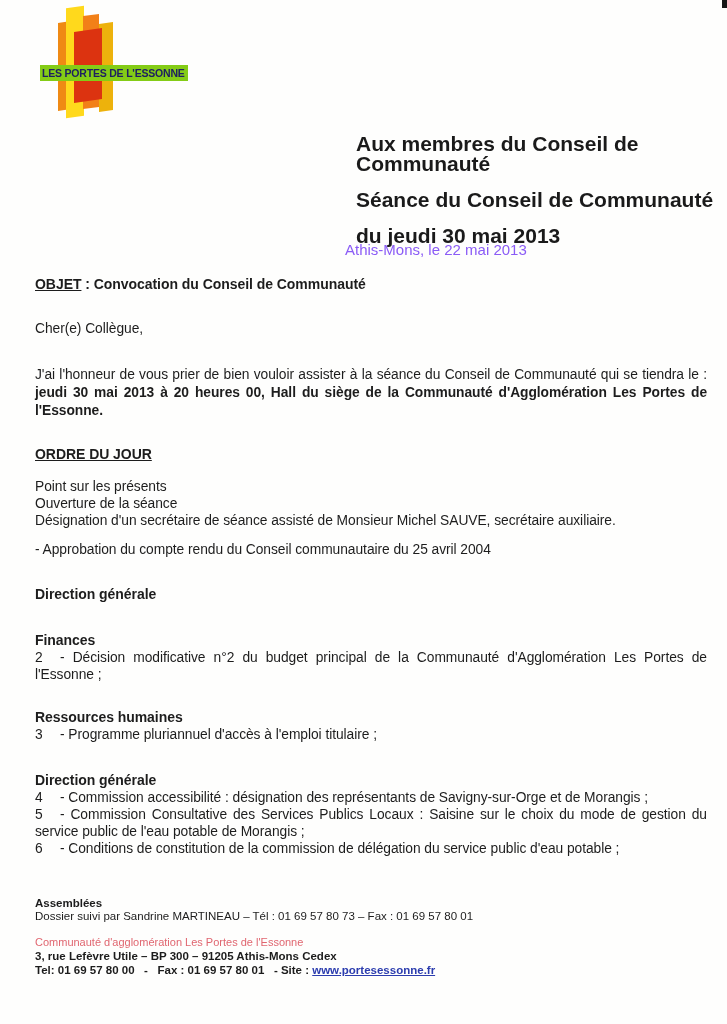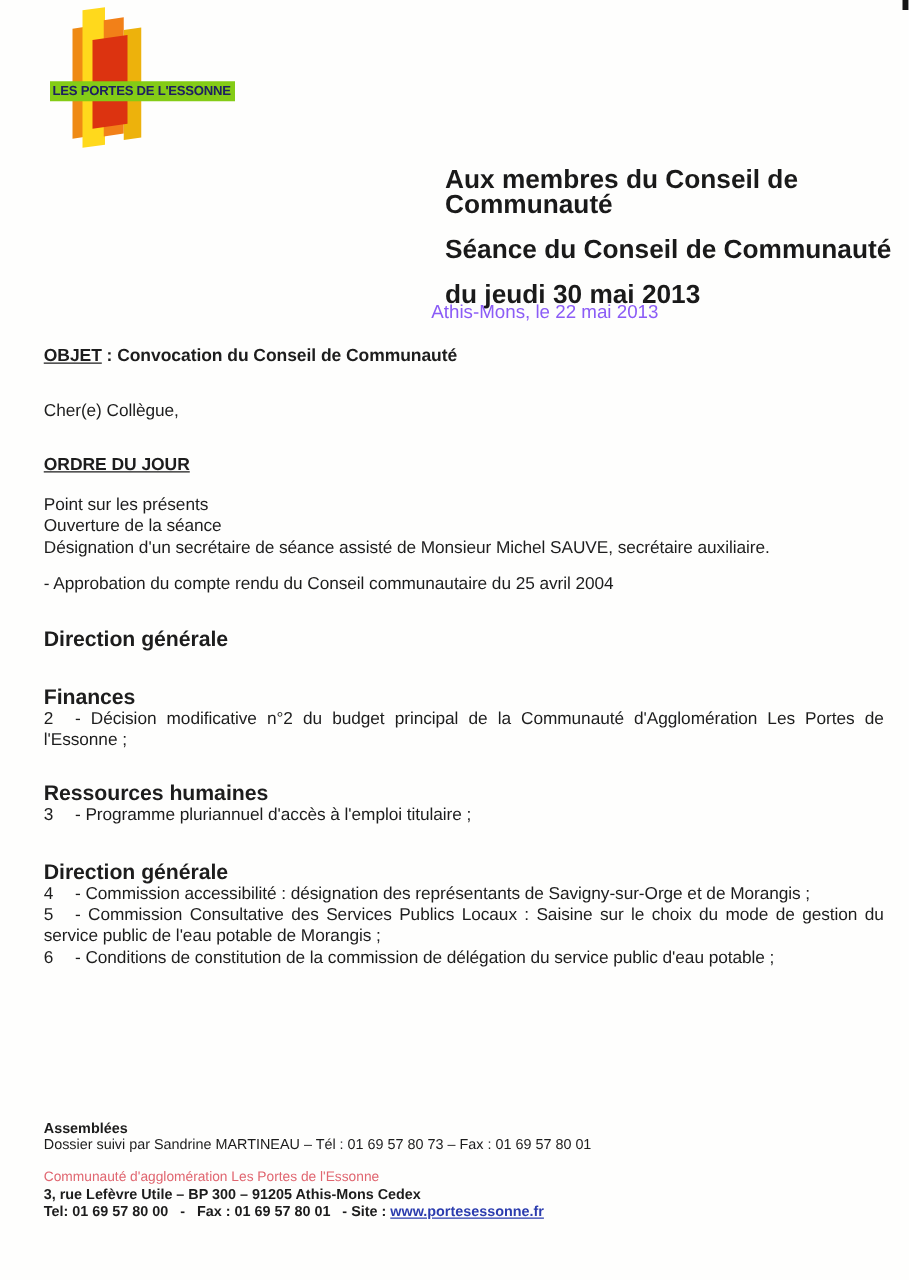--- a/index.html
+++ b/index.html
@@ -46,21 +46,21 @@
   .subject { font-weight:bold; font-size:14px; }
   .salutation { margin-top:27px; }
   .intro { margin-top:29px; line-height:18px; }
   .agenda-title { margin-top:26px; font-weight:bold; font-size:14px; text-decoration:underline; }
   .prelim { margin-top:15px; }
   .approbation { margin-top:12px; }
   .section-0 { margin-top:28px; }
   .section-1 { margin-top:29px; }
   .section-2 { margin-top:26px; }
   .section-3 { margin-top:29px; }
-  .sec-heading { font-weight:bold; font-size:17px; }
+  .sec-heading { font-weight:bold; font-size:14px; }
   .item .num { display:inline-block; width:25px; }
 
   
   .footer { position:absolute; left:35px; top:897px; width:650px; font-size:11.5px; line-height:13px; }
   .footer .svc { font-weight:bold; }
   .footer .org { margin-top:13px; color:#e06670; font-size:11px; }
   .footer .addr { font-weight:bold; margin-top:1px; }
   .footer .telline { font-weight:bold; margin-top:1px; white-space:pre-wrap; }
   .weblink { color:#2b3cae; font-weight:bold; }
 </style>
@@ -86,20 +86,21 @@
     <div class="hline">du jeudi 30 mai 2013</div>
   </div>
   <div class="place-date">Athis-Mons, le 22 mai 2013</div>
 
   <div class="main">
 
     <div class="subject"><span class="u">OBJET</span><span> : </span><span>Convocation du Conseil de Communauté</span></div>
 
     <div class="salutation">Cher(e) Collègue,</div>
 
+    <p class="intro justify"><span>J'ai l'honneur de vous prier de bien vouloir assister à la séance du Conseil de Communauté qui se tiendra le : </span><span class="b">jeudi 30 mai 2013 à 20 heures 00, Hall du siège de la Communauté d'Agglomération Les Portes de l'Essonne.</span></p>
 
     <div class="agenda-title">ORDRE DU JOUR</div>
 
     <div class="prelim">
       <div>Point sur les présents</div>
       <div>Ouverture de la séance</div>
       <div>Désignation d'un secrétaire de séance assisté de Monsieur Michel SAUVE, secrétaire auxiliaire.</div>
     </div>
 
     <div class="approbation">- Approbation du compte rendu du Conseil communautaire du 25 avril 2004</div>

